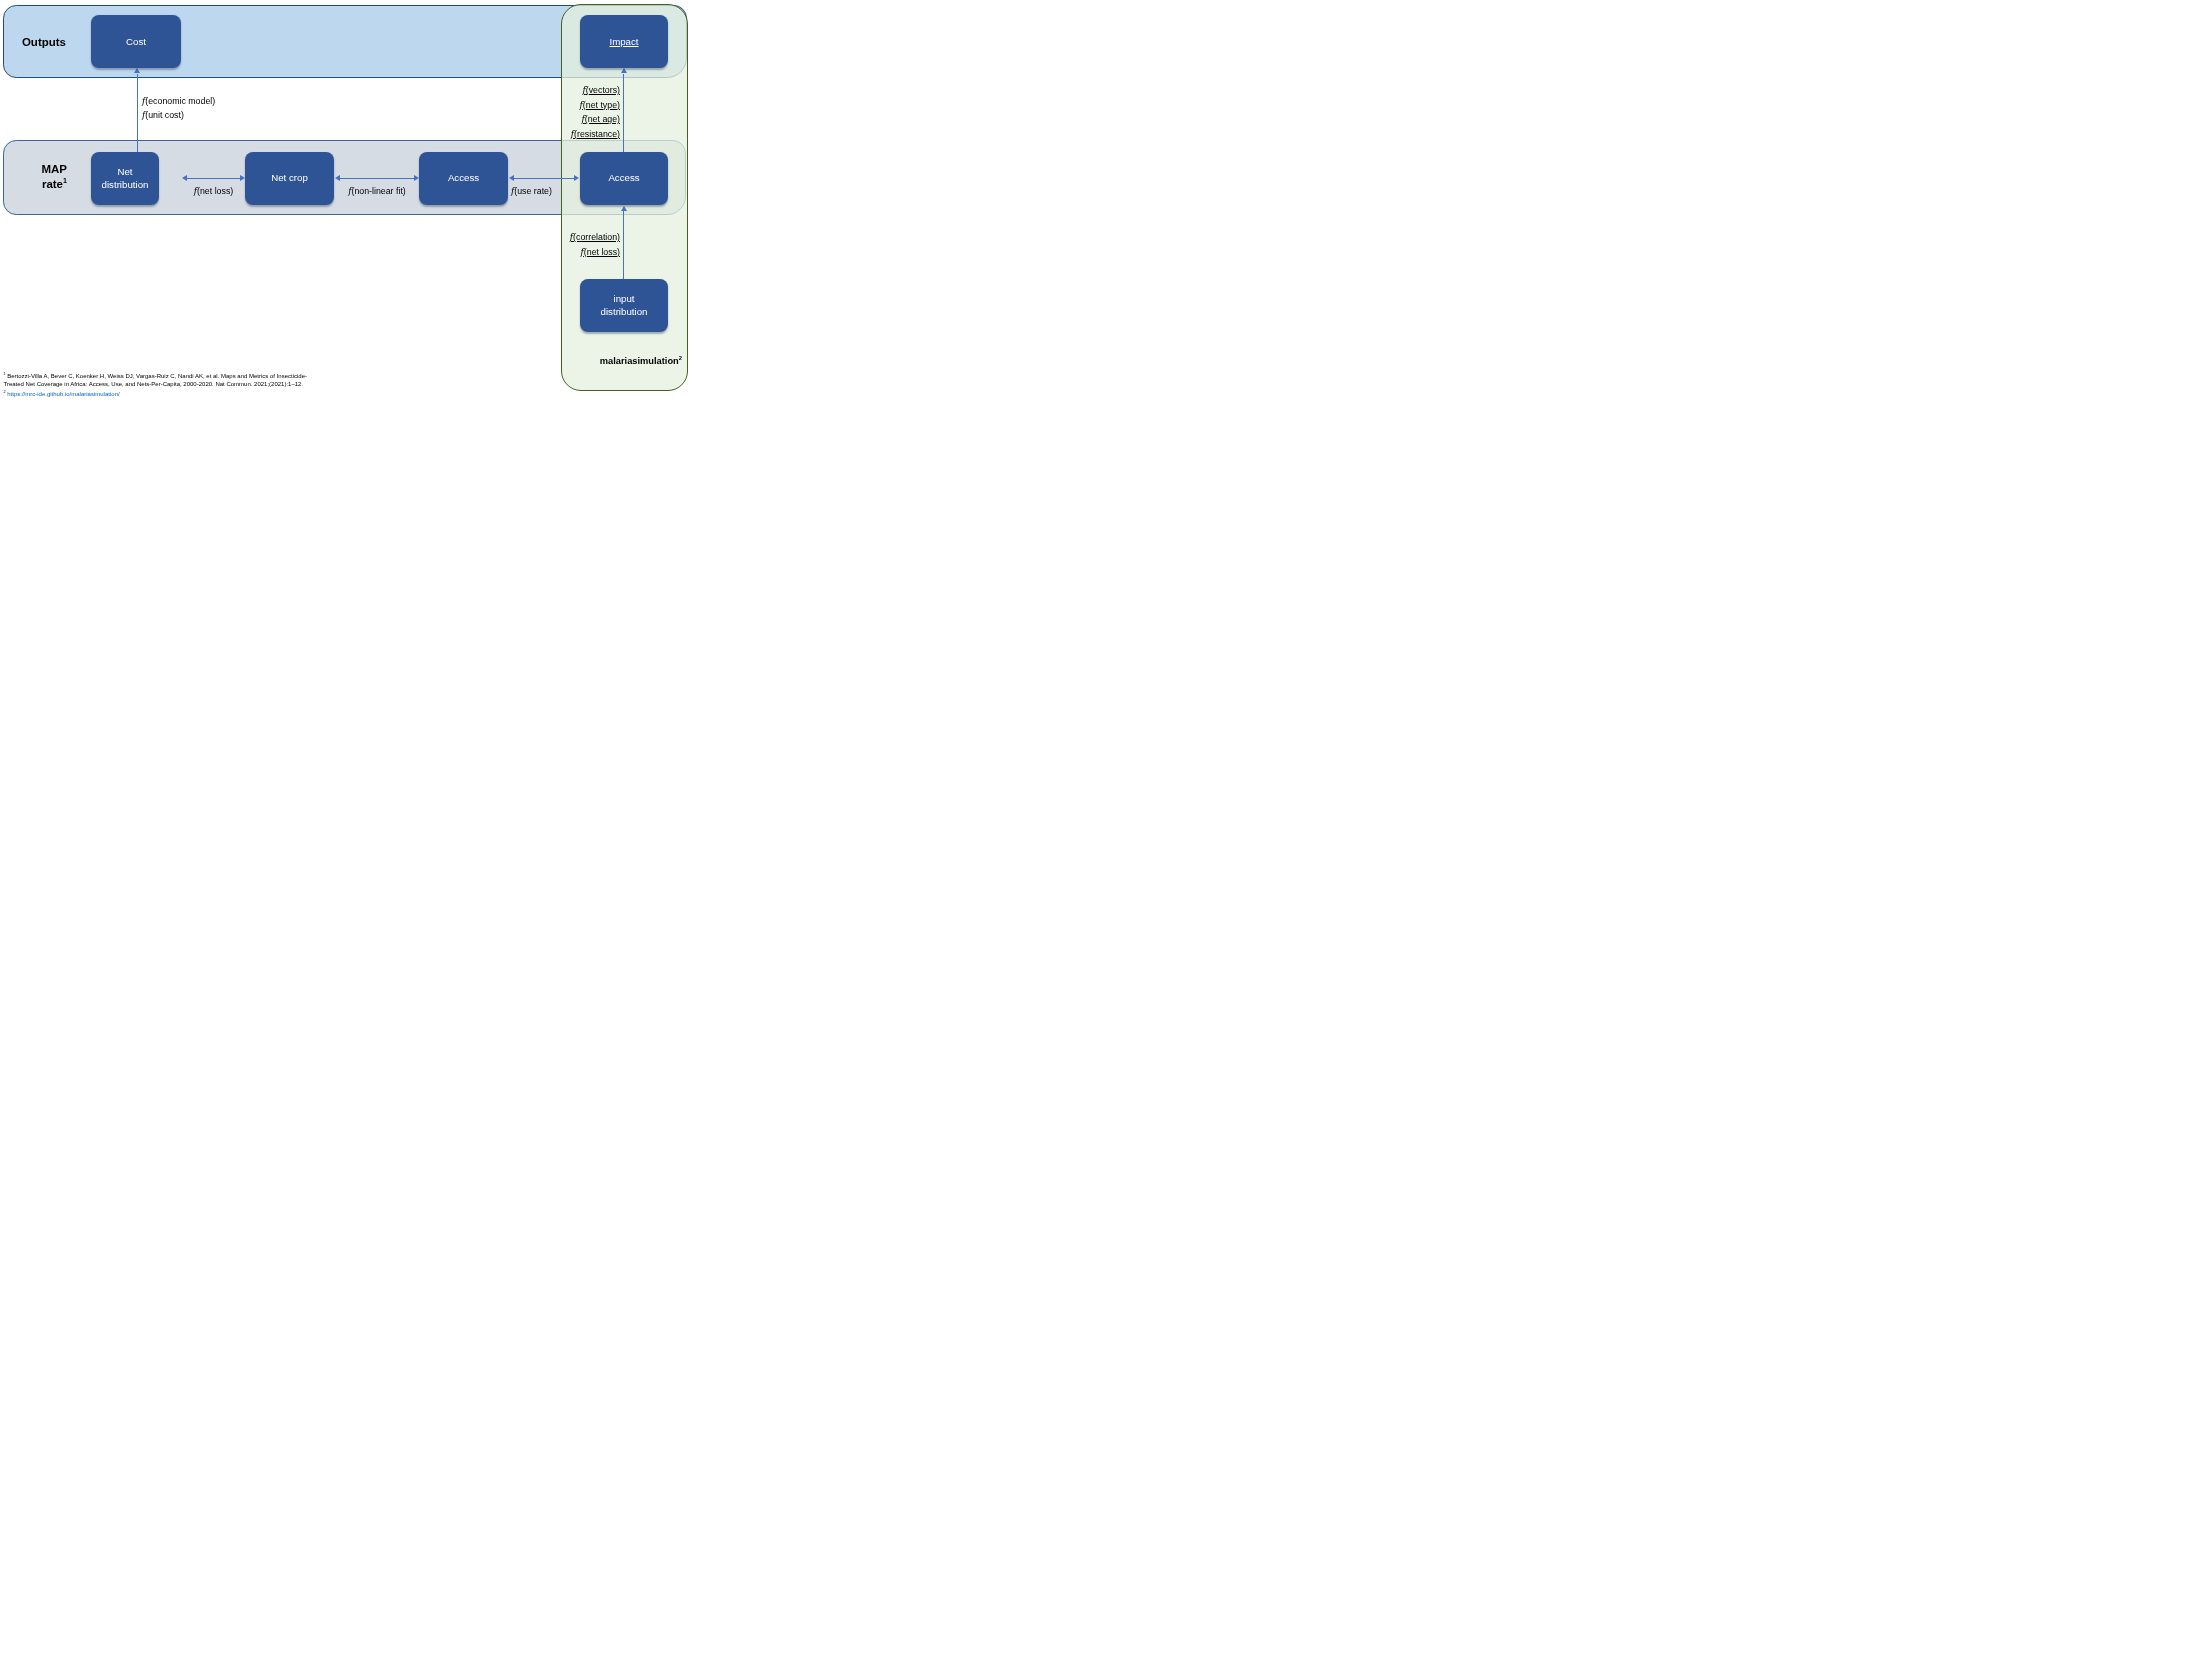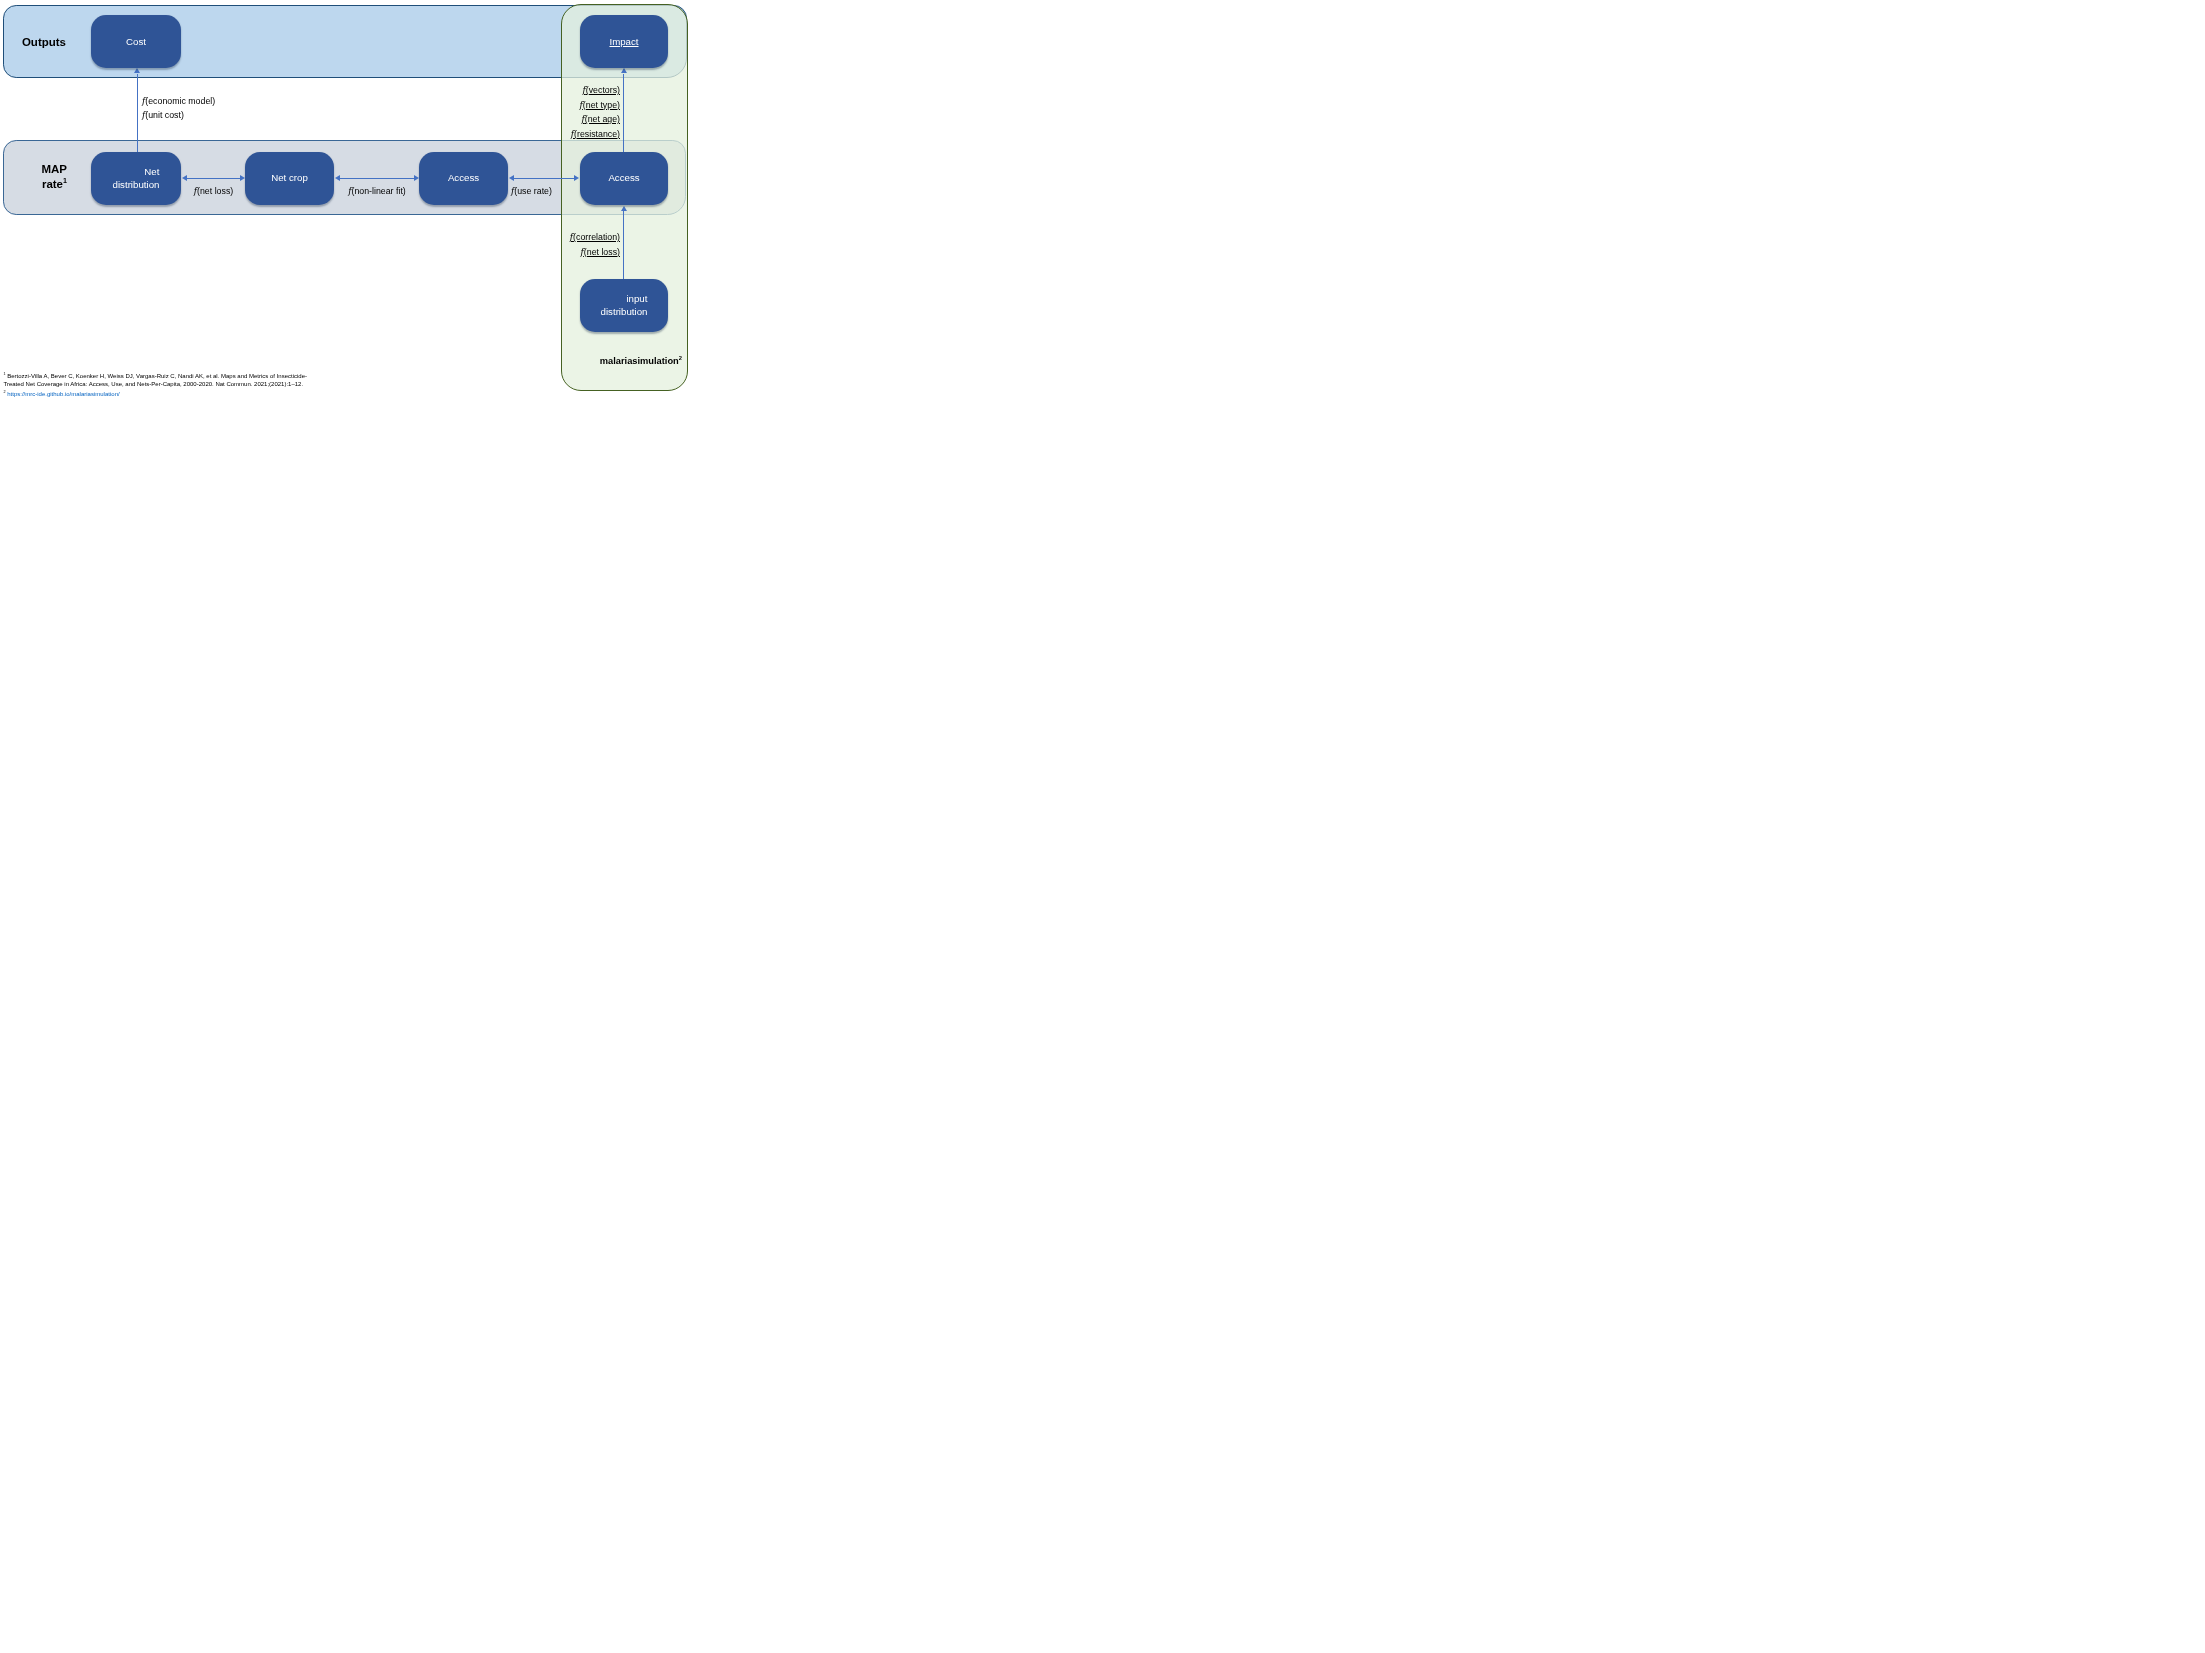--- a/index.html
+++ b/index.html
@@ -27,29 +27,29 @@
     left:561px;top:3.5px;width:127px;height:387px;
     background:var(--sim-band-fill,rgba(228,240,221,0.75));
     border:1.3px solid var(--sim-band-border,#456122);
     border-radius:20px;
     z-index:2;
   }
   .node{
     position:absolute;box-sizing:border-box;z-index:3;
     background:var(--box-fill,#2F5496);
     color:var(--box-text,#ffffff);
-    border-radius:15px;
+    border-radius:8px;
     display:flex;align-items:center;justify-content:center;
-    text-align:right;font-size:9.7px;line-height:1.3;
+    text-align:center;font-size:9.7px;line-height:1.3;
     white-space:pre-line;
     box-shadow:0 1.3px 1.8px rgba(20,40,70,0.35);
   }
   .node-cost{left:91px;top:15.4px;width:90px;height:53px;}
   .node-impact{left:580px;top:15.4px;width:88px;height:53px;text-decoration:underline;}
-  .node-netdist{left:91px;top:152px;width:90px;height:53px;}
+  .node-netdist{left:91px;top:152px;width:68px;height:53px;}
   .node-netcrop{left:245px;top:152px;width:89px;height:53px;}
   .node-access{left:419px;top:152px;width:89px;height:53px;}
   .node-usage{left:580px;top:152px;width:88px;height:53px;}
   .node-inputdist{left:580px;top:279px;width:88px;height:53px;}
 
   .bandlabel{
     position:absolute;z-index:4;color:#000;
     font-weight:bold;font-size:11.5px;line-height:1.32;text-align:right;
   }
   .label-outputs{left:8px;top:35px;width:58px;}

